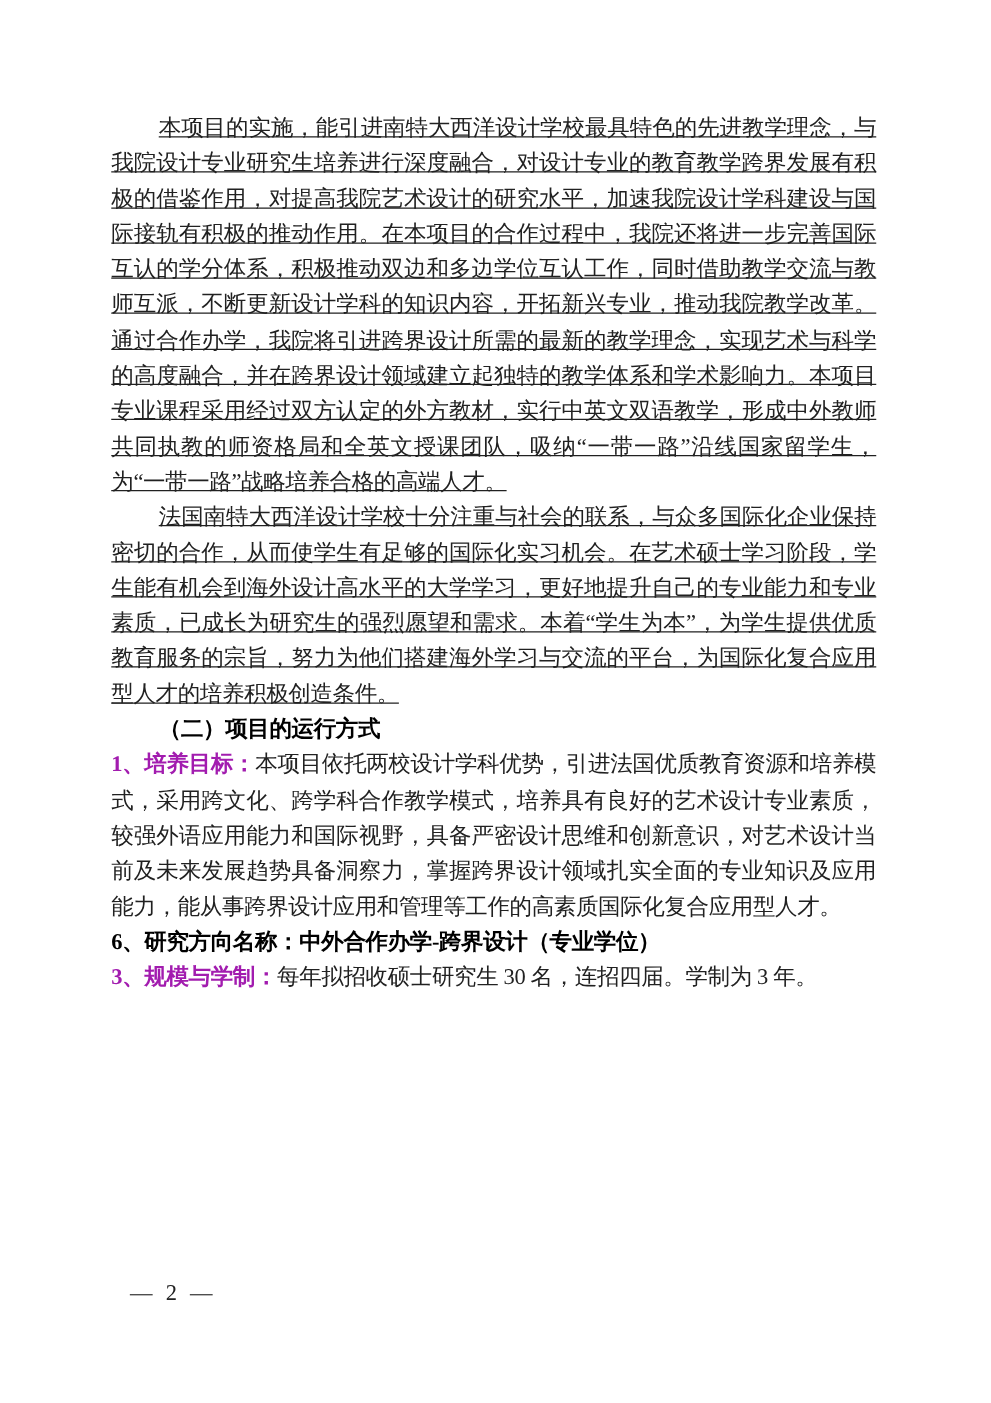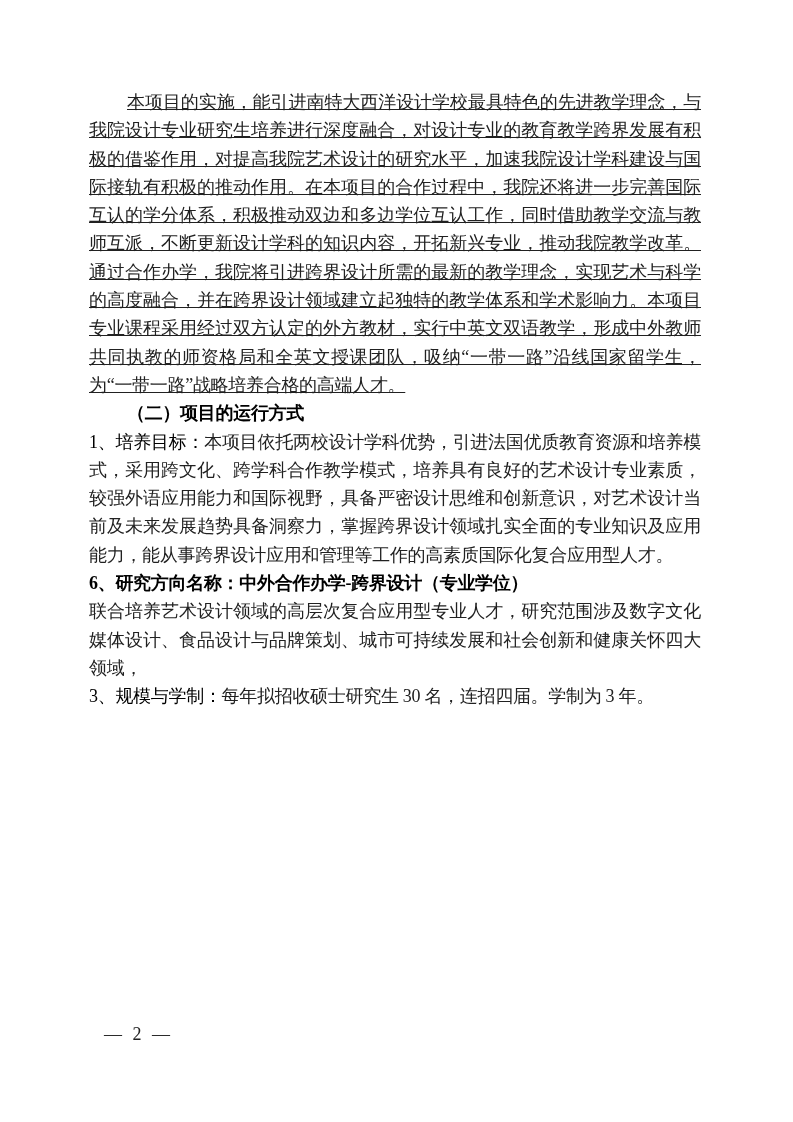--- a/index.html
+++ b/index.html
@@ -38,22 +38,22 @@
     color: #000000;
     text-indent: 38px;
     text-align: left;
   }
   p.item-heading {
     font-weight: bold;
     color: #000000;
     text-align: left;
   }
   .item-label {
-    font-weight: normal;
-    color: #000000;
+    font-weight: bold;
+    color: #a21caf;
   }
   .footer {
     position: absolute;
     left: 104px;
     top: 1024px;
     font-size: 18px;
     letter-spacing: 3px;
     color: #212121;
     font-family: "Liberation Serif", "DejaVu Serif", serif;
   }
@@ -62,27 +62,27 @@
 <body>
 
 <div class="page">
   <div class="content">
 
 
 
     <p class="body indent">本项目的实施，能引进南特大西洋设计学校最具特色的先进教学理念，与我院设计专业研究生培养进行深度融合，对设计专业的教育教学跨界发展有积极的借鉴作用，对提高我院艺术设计的研究水平，加速我院设计学科建设与国际接轨有积极的推动作用。在本项目的合作过程中，我院还将进一步完善国际互认的学分体系，积极推动双边和多边学位互认工作，同时借助教学交流与教师互派，不断更新设计学科的知识内容，开拓新兴专业，推动我院教学改革。通过合作办学，我院将引进跨界设计所需的最新的教学理念，实现艺术与科学的高度融合，并在跨界设计领域建立起独特的教学体系和学术影响力。本项目专业课程采用经过双方认定的外方教材，实行中英文双语教学，形成中外教师共同执教的师资格局和全英文授课团队，吸纳“一带一路”沿线国家留学生，为“一带一路”战略培养合格的高端人才。</p>
 
 
+    <p class="body indent">法国南特大西洋设计学校十分注重与社会的联系，与众多国际化企业保持密切的合作，从而使学生有足够的国际化实习机会。在艺术硕士学习阶段，学生能有机会到海外设计高水平的大学学习，更好地提升自己的专业能力和专业素质，已成长为研究生的强烈愿望和需求。本着“学生为本”，为学生提供优质教育服务的宗旨，努力为他们搭建海外学习与交流的平台，为国际化复合应用型人才的培养积极创造条件。</p>
 
     <p class="heading">（二）项目的运行方式</p>
 
     <p class="body"><span class="item-label">1、培养目标：</span><span>本项目依托两校设计学科优势，引进法国优质教育资源和培养模式，采用跨文化、跨学科合作教学模式，培养具有良好的艺术设计专业素质，较强外语应用能力和国际视野，具备严密设计思维和创新意识，对艺术设计当前及未来发展趋势具备洞察力，掌握跨界设计领域扎实全面的专业知识及应用能力，能从事跨界设计应用和管理等工作的高素质国际化复合应用型人才。</span></p>
 
     <p class="item-heading">6、研究方向名称：中外合作办学-跨界设计（专业学位）</p>
 
-    <p class="body">联合培养艺术设计领域的高层次复合应用型专业人才，研究范围涉及数字文化媒体设计、食品设计与品牌策划、城市可持续发展和社会创新和健康关怀四大领域，</p>
 
     <p class="body"><span class="item-label">3、规模与学制：</span><span>每年拟招收硕士研究生 30 名，连招四届。学制为 3 年。</span></p>
 
   </div>
 
   <div class="footer">— 2 —</div>
 </div>
 
 </body></html>

